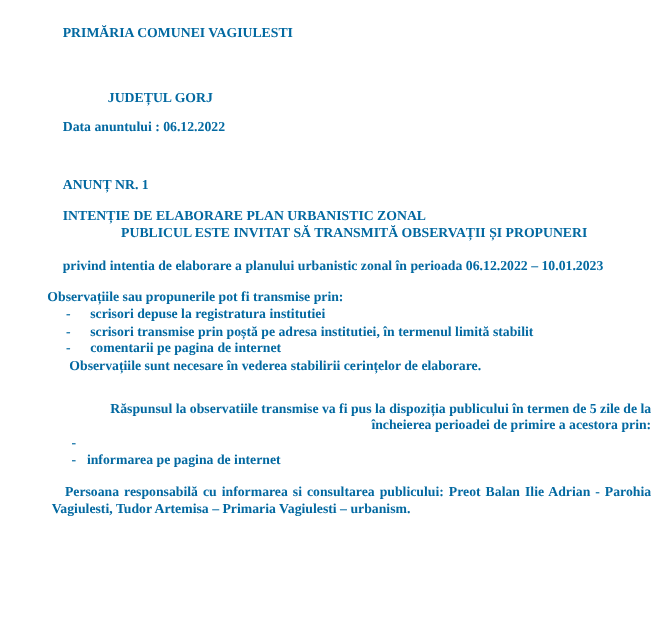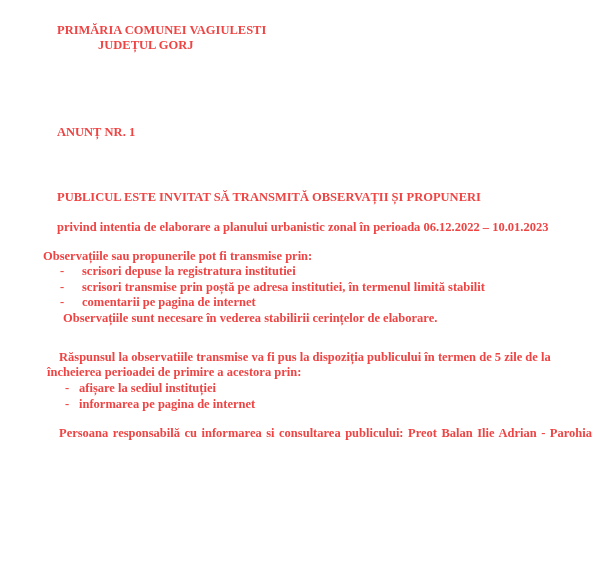--- a/index.html
+++ b/index.html
@@ -1,65 +1,67 @@
 <!DOCTYPE html>
 <html><head>
 <meta charset="utf-8">
 <style>
   html, body { margin: 0; padding: 0; background: #ffffff; }
   .page {
     position: relative;
     width: 606px;
     height: 533px;
     background: #ffffff;
-    color: #ef4444;
+    color: #0369a1;
     font-family: "Liberation Serif", "DejaVu Serif", serif;
     font-weight: bold;
     font-size: 12.5px;
     line-height: 15px;
     box-sizing: border-box;
     padding-top: 23px;
     overflow: hidden;
   }
   .header-block { margin-left: 57px; }
-  .county-line { margin-left: 41px; }
+  .county-line { margin-left: 41px; margin-top: 44px; }
   .date-line { margin-left: 57px; margin-top: 11px; }
-  .anunt-line { margin-left: 57px; margin-top: 72px; }
+  .anunt-line { margin-left: 57px; margin-top: 38px; }
   .intent-line { margin-left: 57px; margin-top: 13px; }
   .project-title { margin-left: 57px; margin-top: 13px; }
   .initiator-line { margin-left: 57px; margin-top: 14px; }
-  .center-heading { margin-left: 57px; width: 530px; text-align: left; margin-top: 50px; }
+  .center-heading { margin-left: 57px; width: 530px; text-align: center; }
   .center-subheading { margin-left: 57px; width: 530px; text-align: left; margin-top: 15px; }
   .obs-intro { margin-left: 43px; margin-top: 14px; }
   .list { margin: 0; }
   .list1 { margin-left: 57px; line-height: 15.5px; }
   .li { display: flex; }
   .list1 .dash { flex: 0 0 22px; padding-left: 3px; box-sizing: content-box; width: 19px; }
   .obs-note { margin-left: 63px; }
   .para { margin-left: 47px; width: 545px; }
-  .response-para { margin-top: 24px; }
+  .response-para { margin-top: 24px; text-align: right; }
   .list2 { margin-left: 47px; line-height: 16px; }
   .list2 .dash { flex: 0 0 14px; padding-left: 18px; box-sizing: content-box; width: 14px; }
   .contact-para { margin-top: 14px; }
   .pline { }
   .pline.indent { text-indent: 12px; }
   .pline.justify { text-align: justify; text-align-last: justify; }
 </style>
 </head>
 <body>
 
 <div class="page">
 
   <div class="header-block">
     <div>PRIMĂRIA COMUNEI VAGIULESTI</div>
     <div class="county-line">JUDEȚUL GORJ</div>
   </div>
 
+  <div class="date-line">Data anuntului : 06.12.2022</div>
 
   <div class="anunt-line">ANUNȚ NR. 1</div>
+  <div class="intent-line">INTENȚIE DE ELABORARE PLAN URBANISTIC ZONAL</div>
 
   <div class="center-heading">PUBLICUL ESTE INVITAT SĂ TRANSMITĂ OBSERVAȚII ȘI PROPUNERI</div>
   <div class="center-subheading">privind intentia de elaborare a planului urbanistic zonal în perioada 06.12.2022 – 10.01.2023</div>
 
   <div class="obs-intro">Observațiile sau propunerile pot fi transmise prin:</div>
 
   <div class="list list1">
     <div class="li">
       <span class="dash">-</span>
       <span class="li-text">scrisori depuse la registratura institutiei</span>
@@ -77,25 +79,25 @@
   <div class="obs-note">Observațiile sunt necesare în vederea stabilirii cerințelor de elaborare.</div>
 
   <div class="para response-para">
     <div class="pline indent">Răspunsul la observatiile transmise va fi pus la dispoziția publicului în termen de 5 zile de la</div>
     <div class="pline">încheierea perioadei de primire a acestora prin:</div>
   </div>
 
   <div class="list list2">
     <div class="li">
       <span class="dash">-</span>
-      <span class="li-text">afișare la sediul instituției</span>
     </div>
     <div class="li">
       <span class="dash">-</span>
       <span class="li-text">informarea pe pagina de internet</span>
     </div>
   </div>
 
   <div class="para contact-para">
     <div class="pline indent justify">Persoana responsabilă cu informarea si consultarea publicului: Preot Balan Ilie Adrian - Parohia</div>
+    <div class="pline">Vagiulesti, Tudor Artemisa – Primaria Vagiulesti – urbanism.</div>
   </div>
 
 </div>
 
 </body></html>

